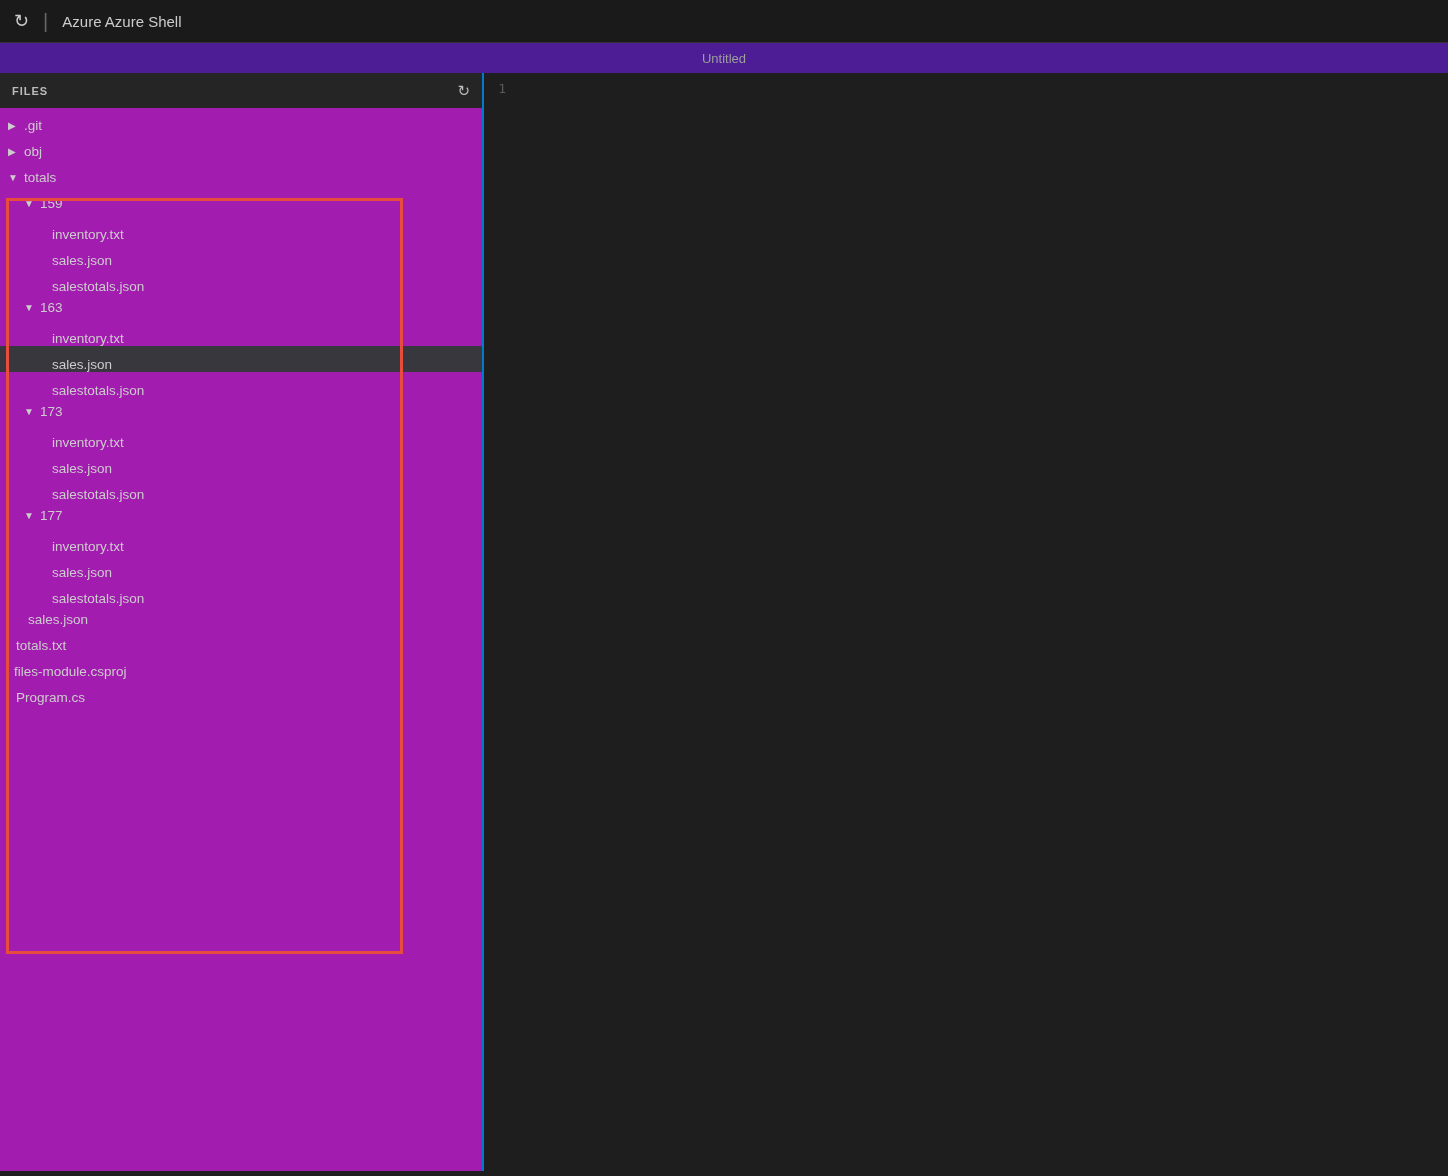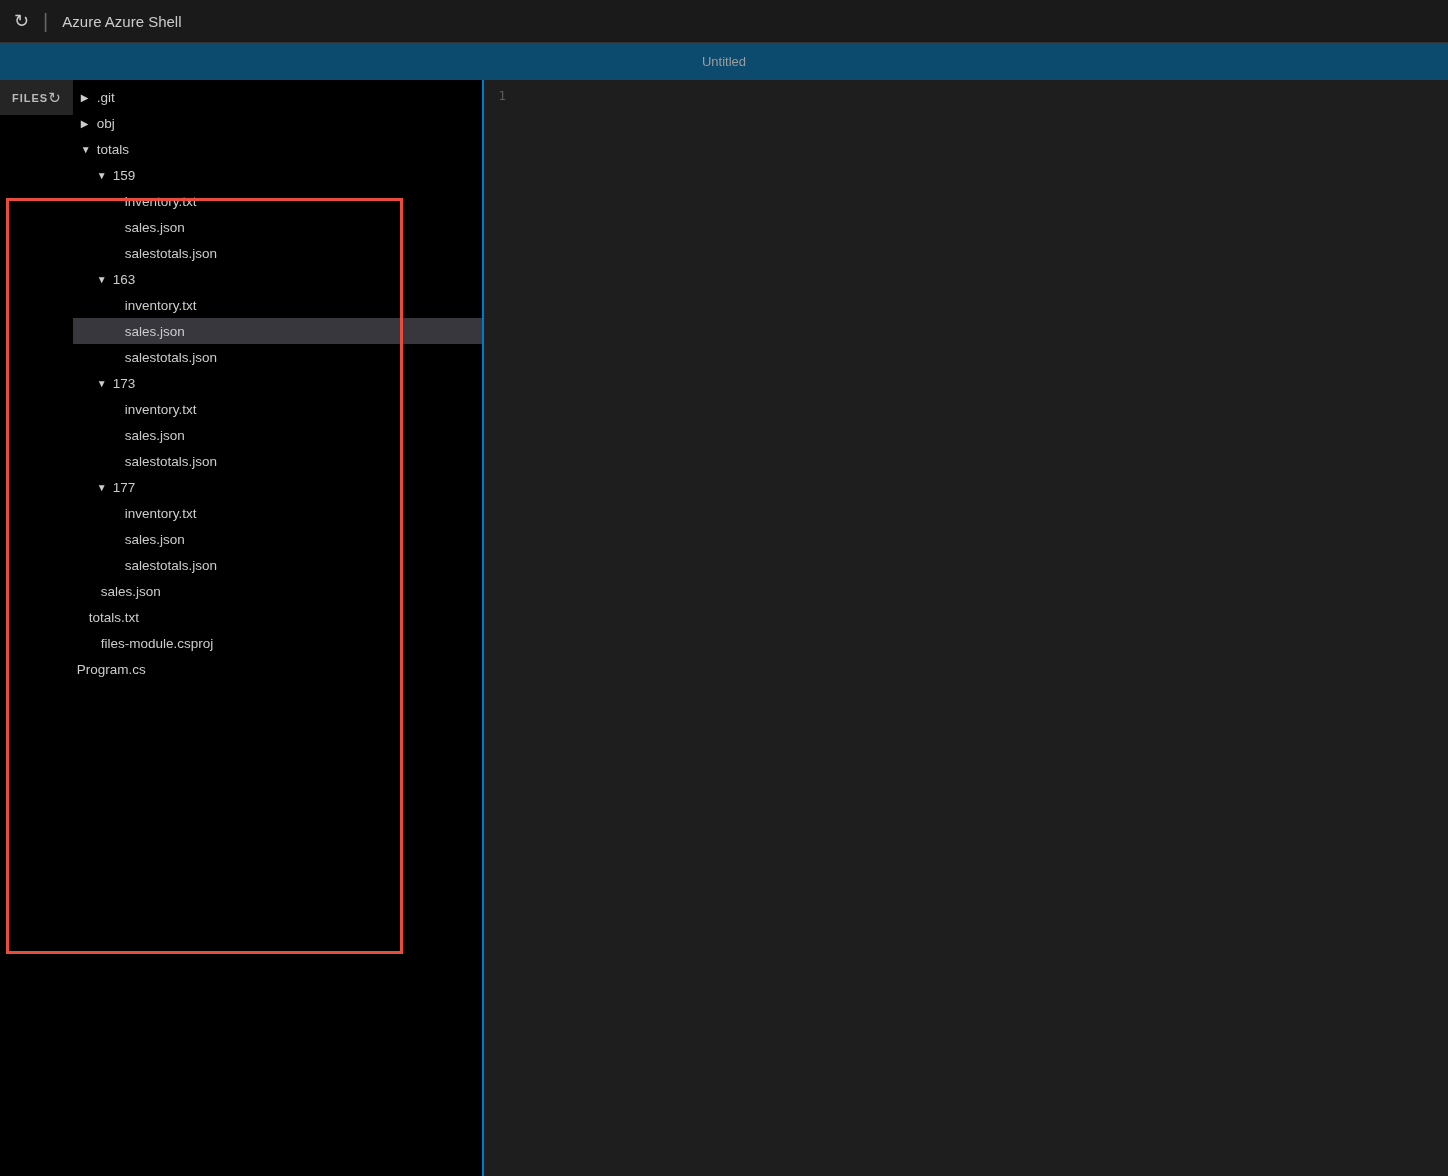--- a/index.html
+++ b/index.html
@@ -25,43 +25,43 @@
       display: flex;
       align-items: center;
       padding: 0 14px;
       gap: 10px;
       border-bottom: 1px solid #333;
     }
 
     
     #tabbar {
       width: 100%;
-      height: 37px;
-      background-color: #0c4a6e;
+      height: 30px;
+      background-color: #4c1d95;
       display: flex;
       align-items: center;
       justify-content: center;
     }
 
     
     #main {
       display: flex;
       width: 100%;
       height: calc(1176px - 43px - 35px);
     }
 
     
     #sidebar {
       width: 484px;
       min-width: 484px;
       height: 100%;
-      background-color: #000000;
+      background-color: #a21caf;
       border-right: 2px solid #007acc;
       display: flex;
-      flex-direction: row;
+      flex-direction: column;
       overflow: hidden;
     }
 
     #files-header {
       height: 35px;
       display: flex;
       align-items: center;
       justify-content: space-between;
       padding: 0 12px;
       background-color: #252526;
@@ -145,21 +145,21 @@
       user-select: none;
     }
 
     #editor-body {
       flex: 1;
     }
 
     
     .indent-0 { padding-left: 8px; }
     .indent-1 { padding-left: 24px; }
-    .indent-2 { padding-left: 52px; }
+    .indent-2 { padding-left: 52px; align-items: flex-end; }
   </style>
 </head>
 <body>
 
 <div id="topbar">
   <span style="font-size:18px; color:#cccccc; cursor:pointer;">↻</span>
   <span style="color:#666; font-size:20px; margin: 0 4px;">|</span>
   <span style="color:#cccccc; font-size:15px;">Azure Azure Shell</span>
 </div>
 
@@ -248,25 +248,25 @@
           <span>salestotals.json</span>
         </div>
 
         <div class="tree-item indent-1" style="padding-left: 28px;">
           <span>sales.json</span>
         </div>
         <div class="tree-item indent-1" style="padding-left: 16px;">
           <span>totals.txt</span>
         </div>
 
-      <div class="tree-item indent-0" style="padding-left: 28px;">
+      <div class="tree-item indent-0" style="padding-left: 14px;">
         <span>files-module.csproj</span>
       </div>
 
-      <div class="tree-item indent-0" style="padding-left: 4px;">
+      <div class="tree-item indent-0" style="padding-left: 16px;">
         <span>Program.cs</span>
       </div>
 
     </div>
   </div>
 
   <div id="editor">
     <div id="editor-content">
       <div id="line-numbers">
         <div style="color:#5a5a5a; font-family: Consolas, monospace; font-size:13px; padding-right:16px; padding-top:2px;">1</div>

